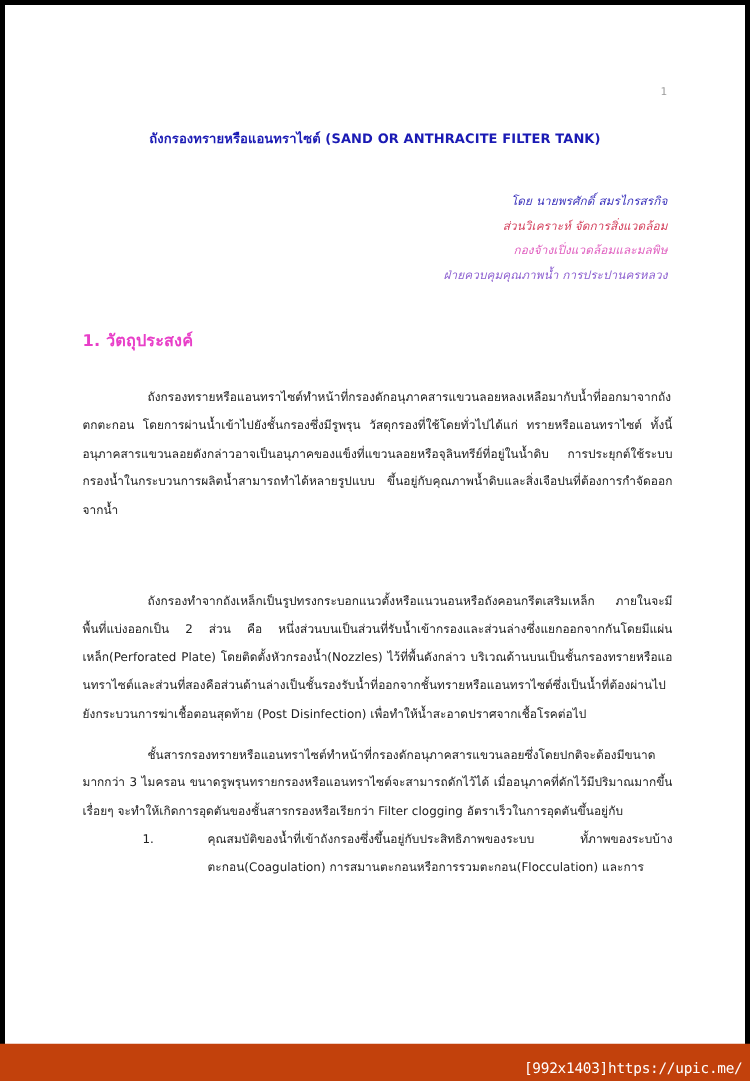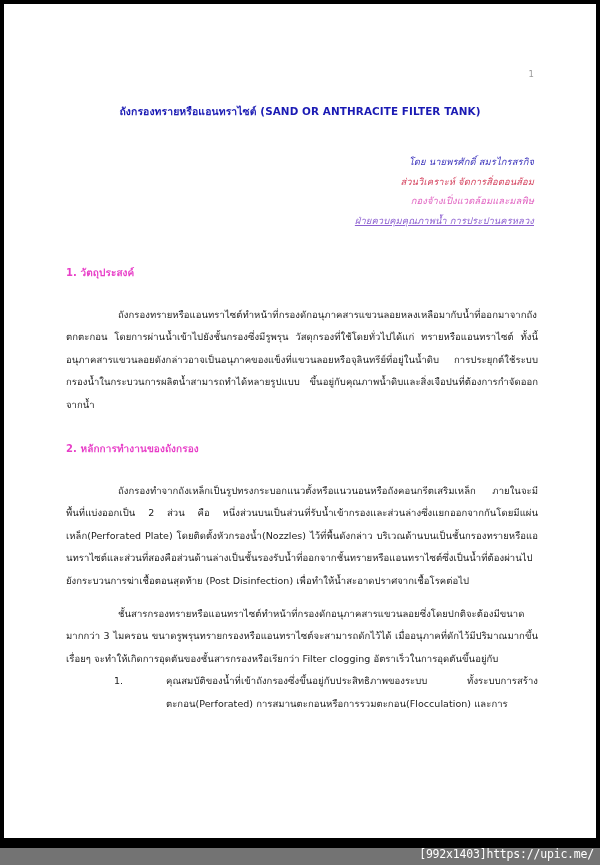--- a/index.html
+++ b/index.html
@@ -76,32 +76,32 @@
     text-align: right;
     font-size: 9.4px;
     font-style: italic;
     line-height: 19.6px;
     white-space: nowrap;
   }
   .byline div { letter-spacing: 0.1px; }
   .byline .l1 { color: #3a32bb; }
   .byline .l2 { color: #d4405c; }
   .byline .l3 { color: #e060c0; }
-  .byline .l4 { color: #8c5fd0; text-decoration: underline; }
+  .byline .l4 { color: #8c5fd0; }
 
   
   .body-flow {
     position: absolute;
     left: 62px;
     right: 58px;
     top: 262px;
   }
 
   .section-heading {
-    font-size: 10px;
+    font-size: 13px;
     font-weight: bold;
     color: #e83fc8;
     line-height: 1.3;
     letter-spacing: 0.1px;
   }
 
   .para {
     font-size: 9.5px;
     color: #202020;
     line-height: 22.4px;
@@ -130,22 +130,22 @@
     letter-spacing: 0.05px;
   }
   .numlist li .num { display: inline-block; width: 26px; }
 
   
   .footer-bar {
     position: absolute;
     left: 0;
     right: 0;
     bottom: 0;
-    height: 17px;
-    background: #737373;
+    height: 30px;
+    background: #c2410c;
   }
   .footer-text {
     position: absolute;
     right: 6px;
     bottom: 4px;
     font-family: "DejaVu Sans Mono", "Liberation Mono", monospace;
     font-size: 11.5px;
     color: #ffffff;
     white-space: nowrap;
     letter-spacing: -0.2px;
@@ -160,41 +160,40 @@
 
   <div class="page">
     <div class="page-inner">
 
       <div class="page-number">1</div>
 
       <div class="doc-title">ถังกรองทรายหรือแอนทราไซต์ (SAND OR ANTHRACITE FILTER TANK)</div>
 
       <div class="byline">
         <div class="l1">โดย  นายพรศักดิ์ สมรไกรสรกิจ</div>
-        <div class="l2">ส่วนวิเคราะห์ จัดการสิ่อตอนส้อม</div>
+        <div class="l2">ส่วนวิเคราะห์ จัดการสิ่งแวดล้อม</div>
         <div class="l3">กองจัางเปิ่งแวดล้อมและมลพิษ</div>
         <div class="l4">ฝ่ายควบคุมคุณภาพน้ำ การประปานครหลวง</div>
       </div>
 
       <div class="body-flow">
 
         <div class="section-heading">1. วัตถุประสงค์</div>
         <div class="gap-after-h"></div>
         <div class="para indent">ถังกรองทรายหรือแอนทราไซต์ทำหน้าที่กรองดักอนุภาคสารแขวนลอยหลงเหลือมากับน้ำที่ออกมาจากถังตกตะกอน โดยการผ่านน้ำเข้าไปยังชั้นกรองซึ่งมีรูพรุน วัสดุกรองที่ใช้โดยทั่วไปได้แก่ ทรายหรือแอนทราไซต์ ทั้งนี้อนุภาคสารแขวนลอยดังกล่าวอาจเป็นอนุภาคของแข็งที่แขวนลอยหรือจุลินทรีย์ที่อยู่ในน้ำดิบ การประยุกต์ใช้ระบบกรองน้ำในกระบวนการผลิตน้ำสามารถทำได้หลายรูปแบบ   ขึ้นอยู่กับคุณภาพน้ำดิบและสิ่งเจือปนที่ต้องการกำจัดออกจากน้ำ</div>
 
         <div class="gap-before-h"></div>
 
-        <div class="section-heading">2. หลักการทำงานของถังกรอง</div>
         <div class="gap-after-h"></div>
         <div class="para indent">ถังกรองทำจากถังเหล็กเป็นรูปทรงกระบอกแนวตั้งหรือแนวนอนหรือถังคอนกรีตเสริมเหล็ก ภายในจะมีพื้นที่แบ่งออกเป็น 2 ส่วน คือ หนึ่งส่วนบนเป็นส่วนที่รับน้ำเข้ากรองและส่วนล่างซึ่งแยกออกจากกันโดยมีแผ่นเหล็ก(Perforated Plate)    โดยติดตั้งหัวกรองน้ำ(Nozzles) ไว้ที่พื้นดังกล่าว บริเวณด้านบนเป็นชั้นกรองทรายหรือแอนทราไซต์และส่วนที่สองคือส่วนด้านล่างเป็นชั้นรองรับน้ำที่ออกจากชั้นทรายหรือแอนทราไซต์ซึ่งเป็นน้ำที่ต้องผ่านไปยังกระบวนการฆ่าเชื้อตอนสุดท้าย  (Post  Disinfection)   เพื่อทำให้น้ำสะอาดปราศจากเชื้อโรคต่อไป</div>
         <div class="para indent">ชั้นสารกรองทรายหรือแอนทราไซต์ทำหน้าที่กรองดักอนุภาคสารแขวนลอยซึ่งโดยปกติจะต้องมีขนาดมากกว่า 3 ไมครอน ขนาดรูพรุนทรายกรองหรือแอนทราไซต์จะสามารถดักไว้ได้  เมื่ออนุภาคที่ดักไว้มีปริมาณมากขึ้นเรื่อยๆ จะทำให้เกิดการอุดตันของชั้นสารกรองหรือเรียกว่า Filter clogging อัตราเร็วในการอุดตันขึ้นอยู่กับ</div>
 
         <ul class="numlist">
           <li>
-            <span class="num">1.</span><span>คุณสมบัติของน้ำที่เข้าถังกรองซึ่งขึ้นอยู่กับประสิทธิภาพของระบบ        ทั้งระบบการสร้างตะกอน(Perforated)    การสมานตะกอนหรือการรวมตะกอน(Flocculation)     และการ</span>
+            <span class="num">1.</span><span>คุณสมบัติของน้ำที่เข้าถังกรองซึ่งขึ้นอยู่กับประสิทธิภาพของระบบ        ทั้ภาพของระบบ้างตะกอน(Coagulation)    การสมานตะกอนหรือการรวมตะกอน(Flocculation)     และการ</span>
           </li>
         </ul>
 
       </div>
     </div>
   </div>
 
   <div class="footer-bar">
     <div class="footer-text"><span class="dims">[992x1403]</span><span class="url">https://upic.me/</span></div>
   </div>

